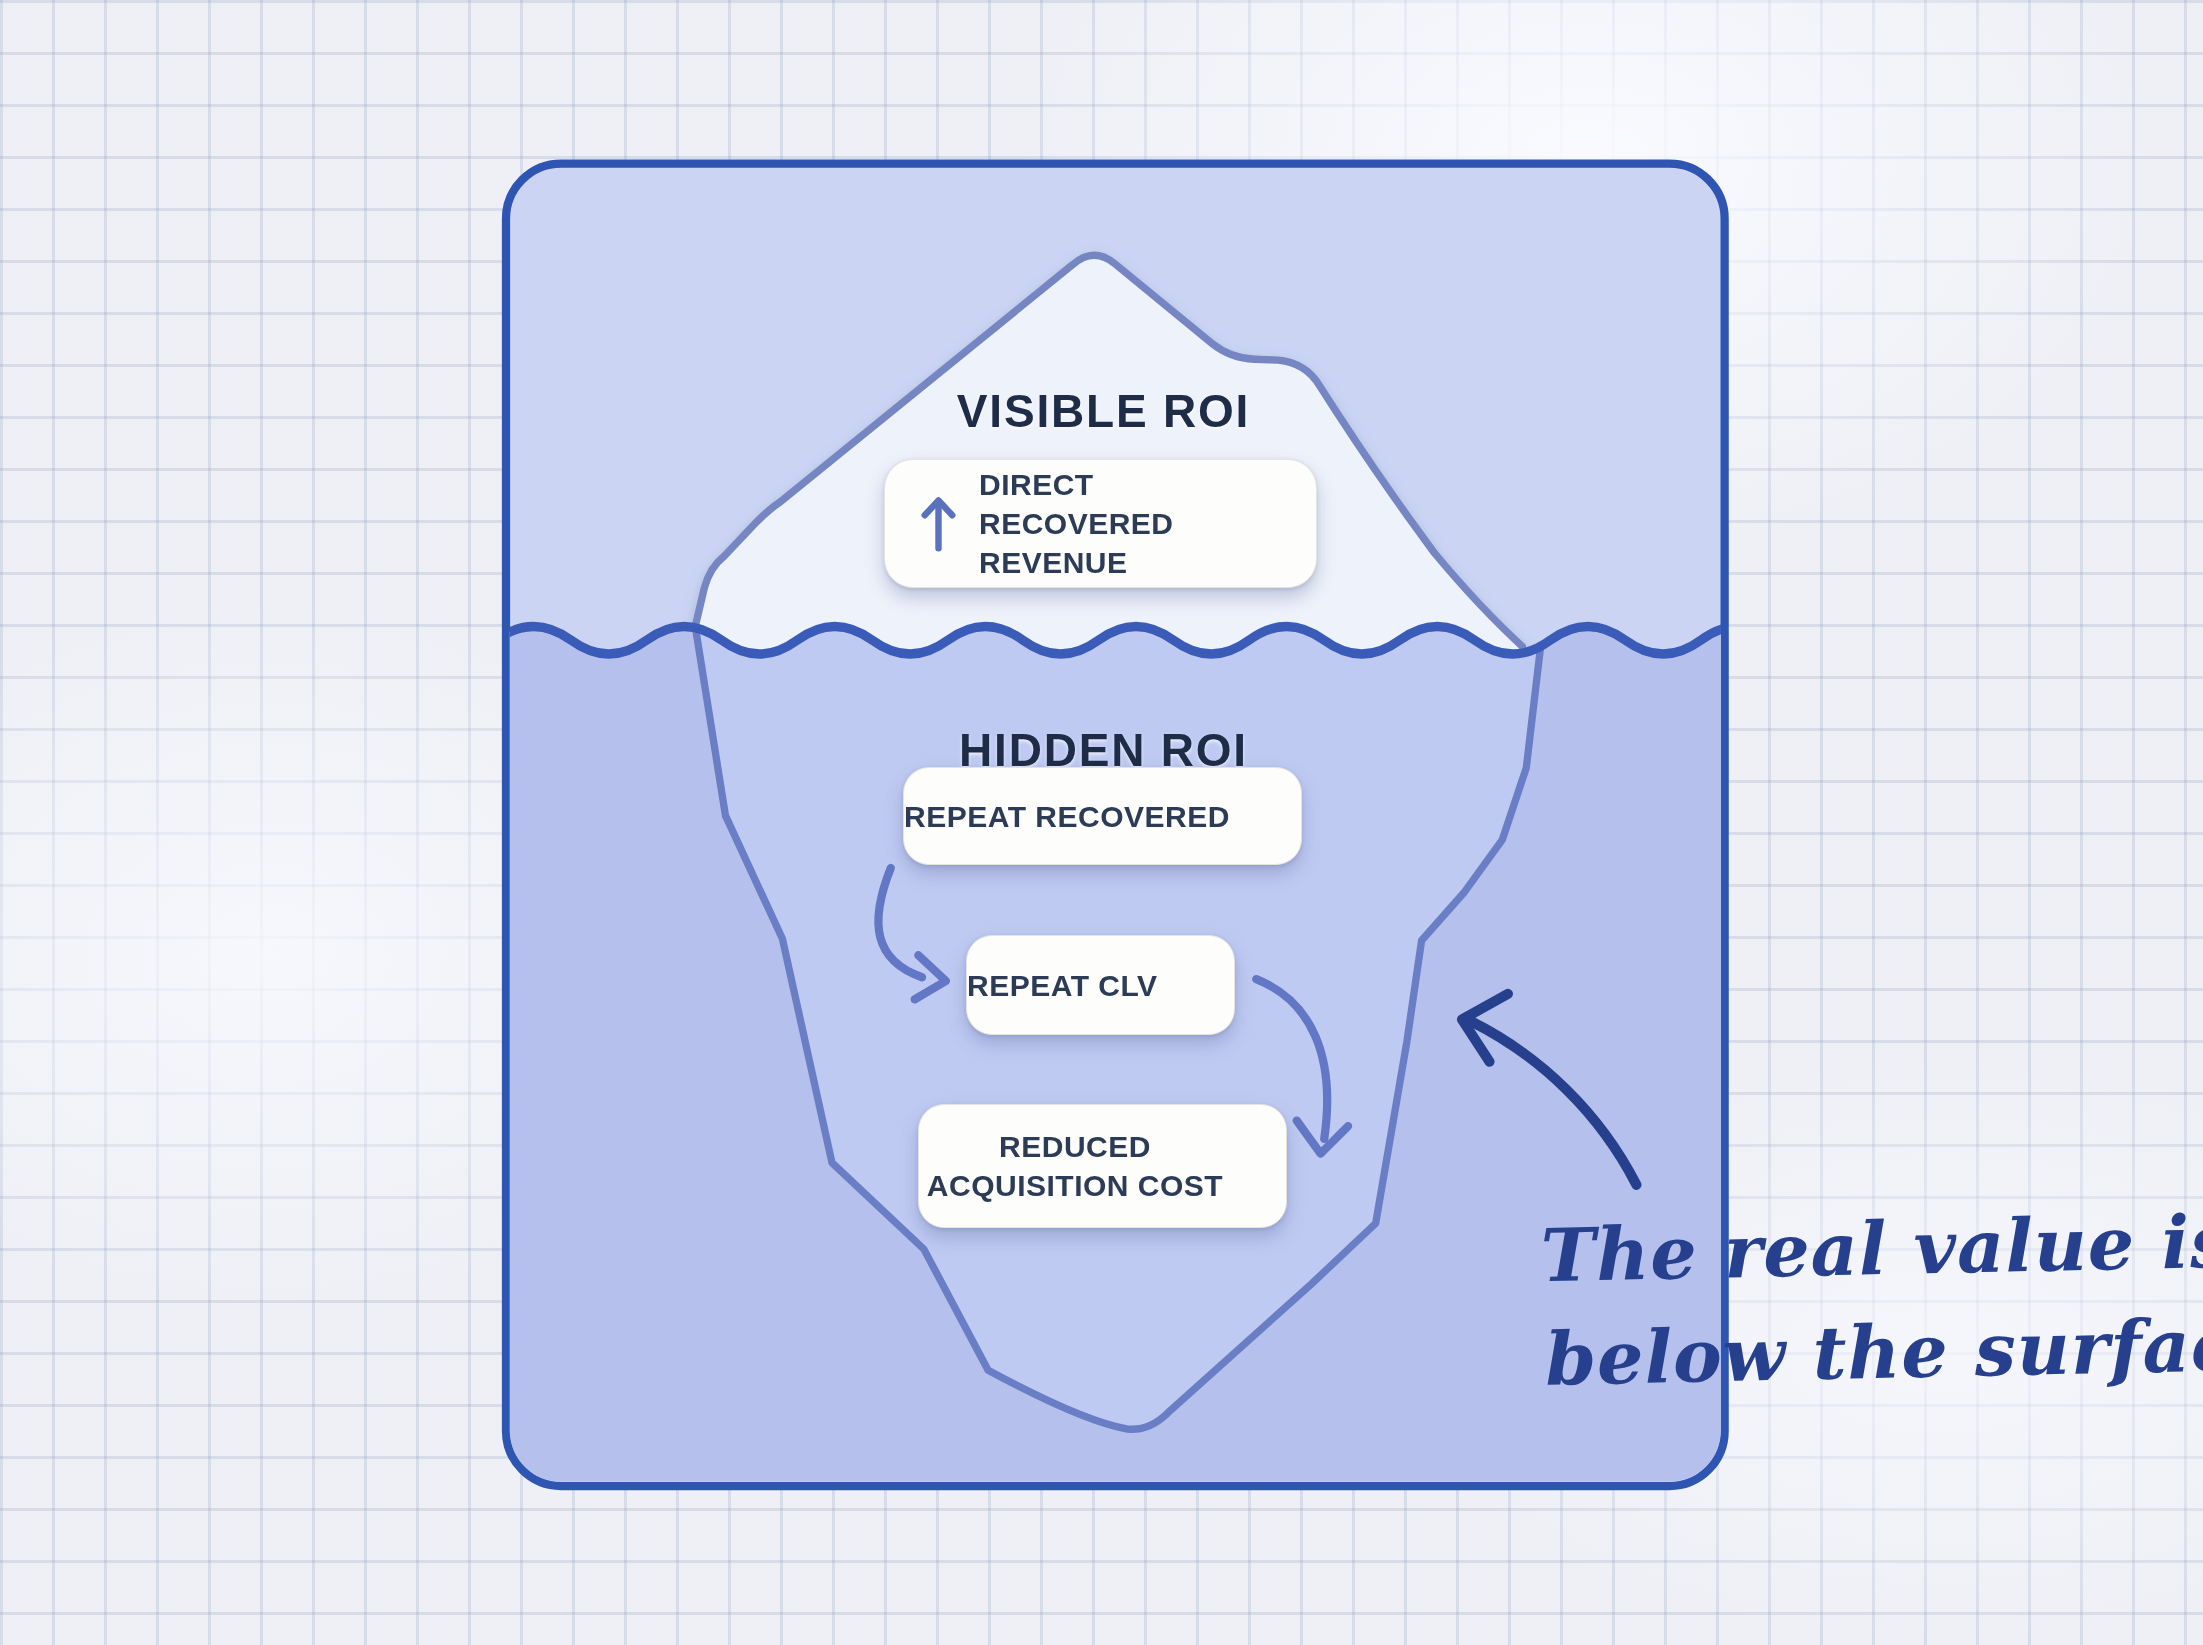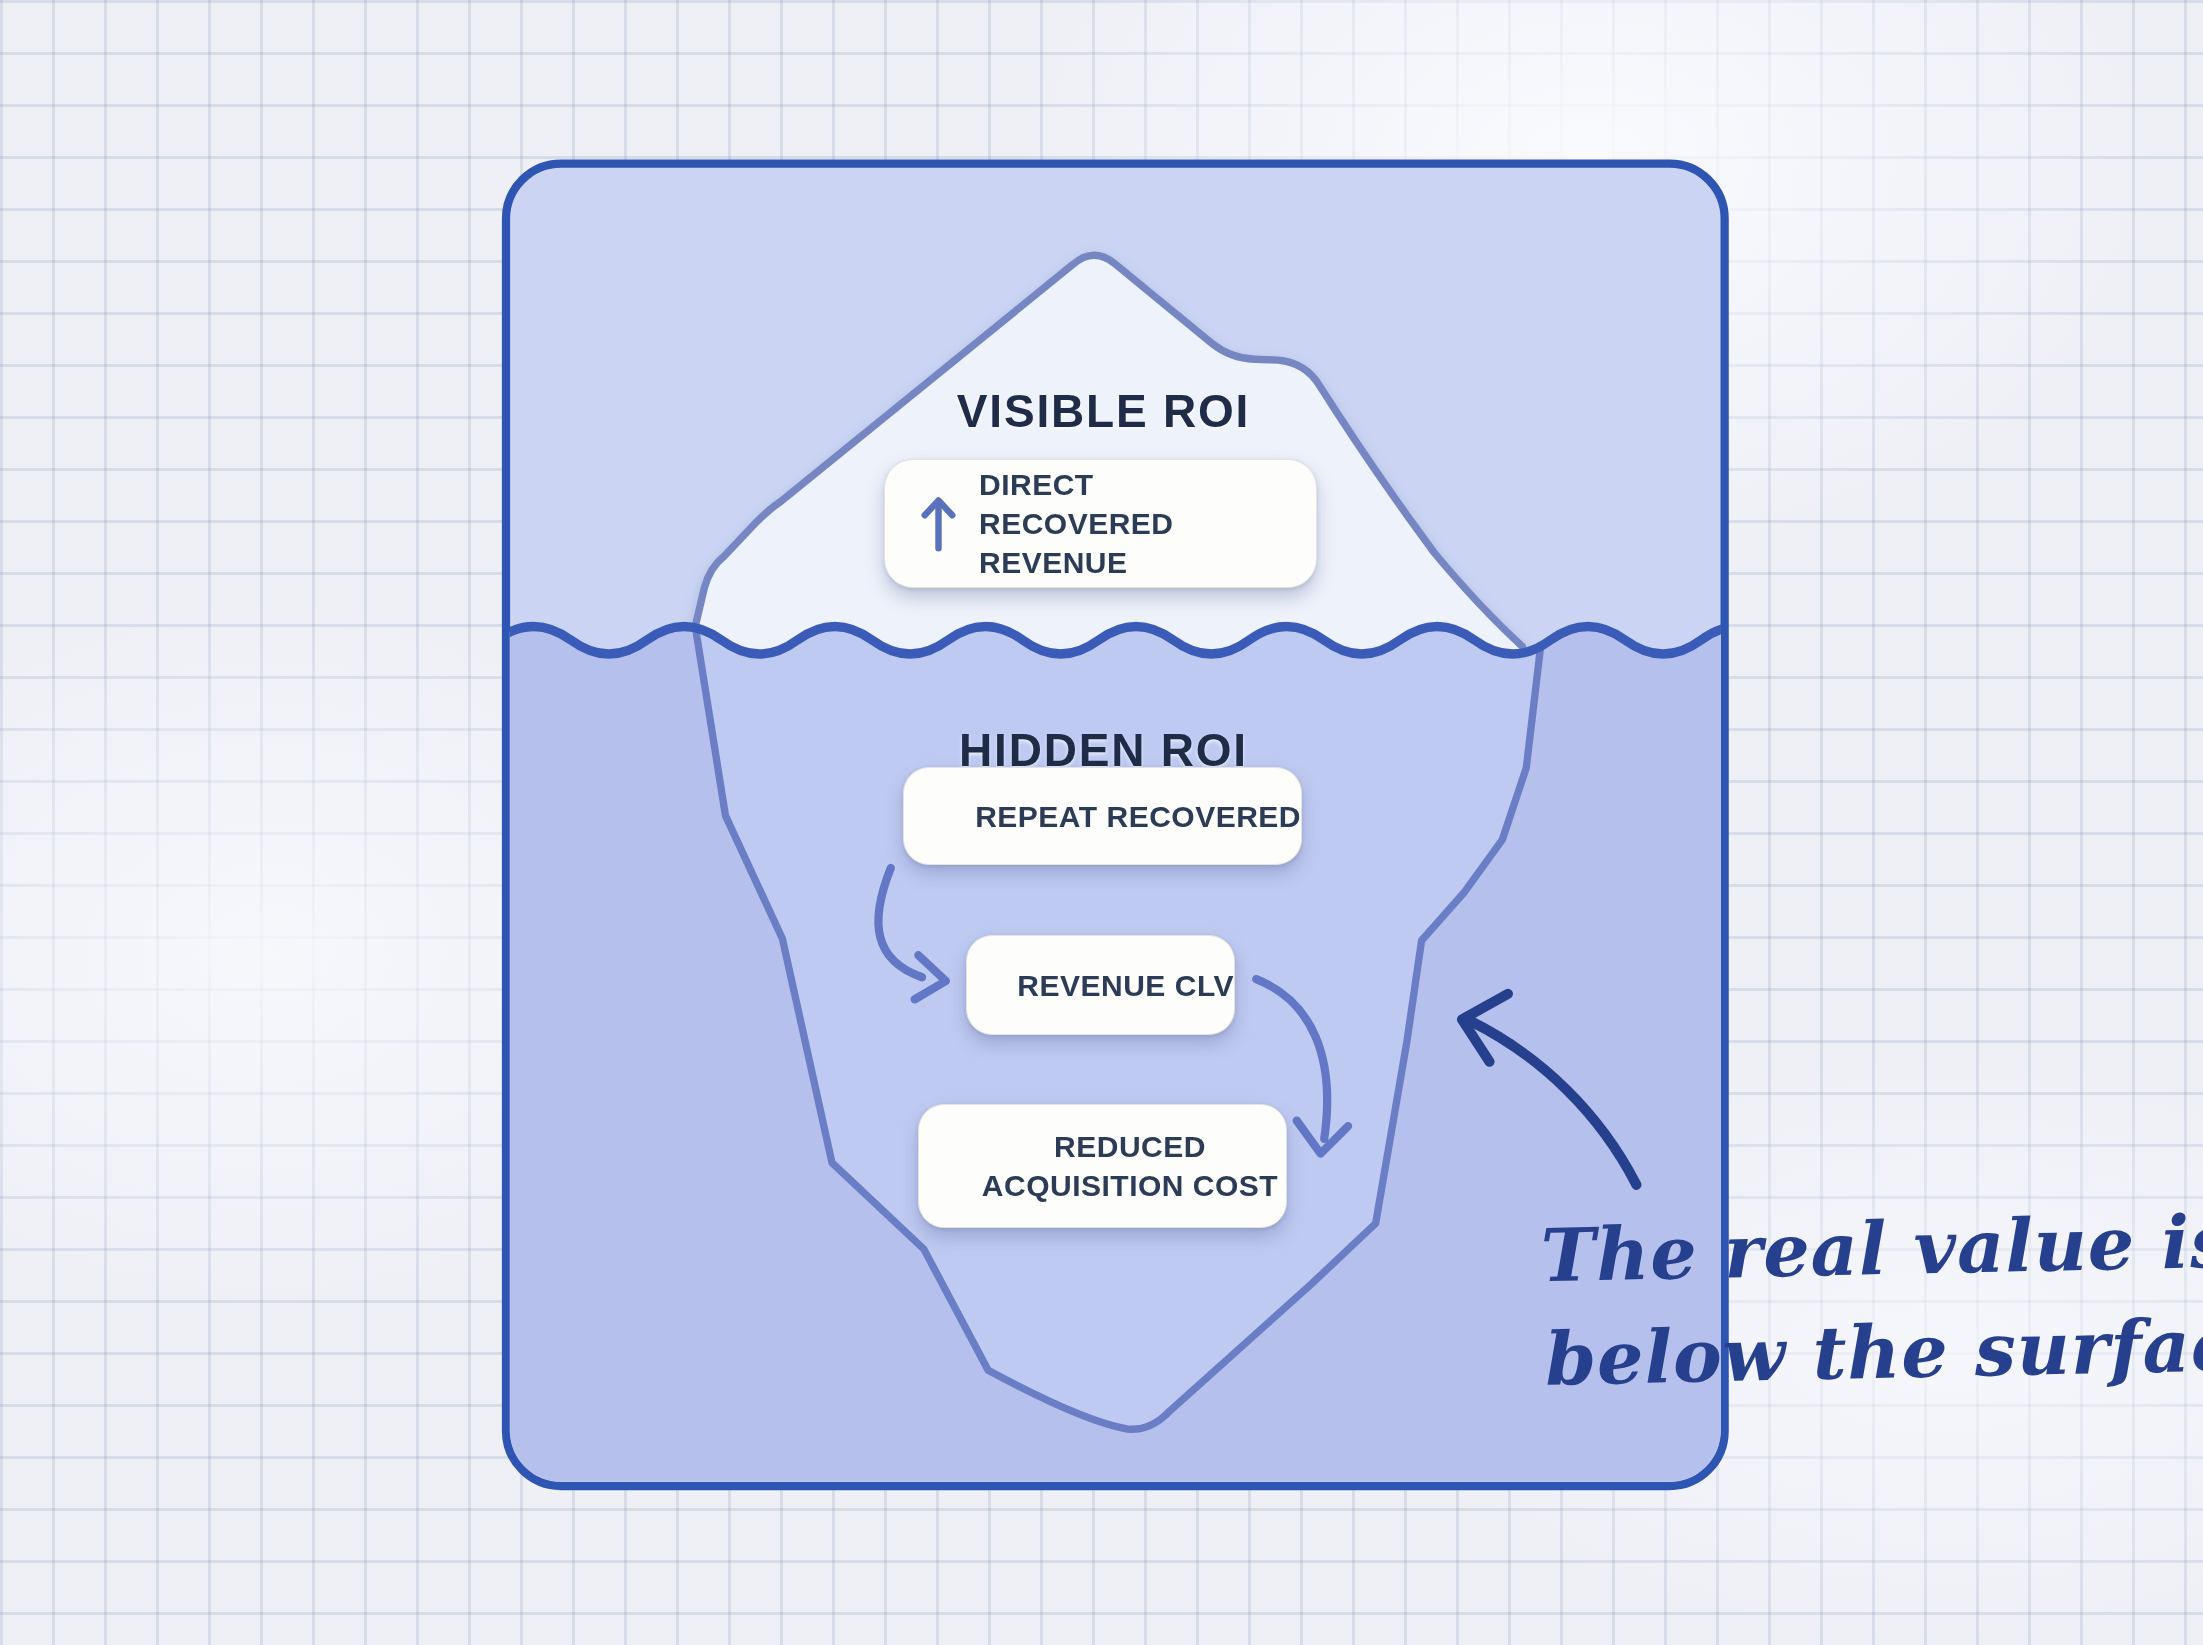--- a/index.html
+++ b/index.html
@@ -21,21 +21,21 @@
   .section-title{
     position:absolute;width:459px;text-align:center;
     font-size:46px;font-weight:700;letter-spacing:1.8px;
     color:#1e2c47;text-shadow:0 1.8px 3.7px rgba(255,255,255,0.7);
     white-space:nowrap;
   }
   .card-box{
     position:absolute;box-sizing:border-box;
     background:#fdfdfb;border:1.8px solid #e4e4e0;border-radius:26px;
     box-shadow:0 9.2px 18.4px rgba(84,100,150,0.30), 0 1.8px 3.7px rgba(84,100,150,0.18);
-    display:flex;align-items:center;justify-content:flex-end;
+    display:flex;align-items:center;justify-content:flex-start;
   }
   .box-label{
     font-size:30px;font-weight:700;color:#2c3b56;
     letter-spacing:0.5px;line-height:1.3;text-align:center;
   }
   .box-label.left{text-align:left;}
   .direct-inner{display:flex;align-items:center;gap:22px;padding:0 27.5px 0 35px;width:100%;box-sizing:border-box;}
   .hand{
     position:absolute;
     font-family:"DejaVu Serif", serif;font-style:italic;font-weight:700;
@@ -113,21 +113,21 @@
       </span>
       <span class="box-label left" style="max-width:331px;">DIRECT RECOVERED REVENUE</span>
     </div>
   </div>
 
   <div class="card-box" style="left:903px;top:767px;width:399px;height:98px;">
     <span class="box-label">REPEAT RECOVERED</span>
   </div>
 
   <div class="card-box" style="left:966px;top:935px;width:269px;height:100px;">
-    <span class="box-label">REVENUE CLV</span>
+    <span class="box-label">REPEAT CLV</span>
   </div>
 
   <div class="card-box" style="left:918px;top:1104px;width:369px;height:124px;">
     <span class="box-label" style="max-width:312px;">REDUCED ACQUISITION COST</span>
   </div>
 
   <div class="hand" style="left:1541px;top:1205px;">The real value is</div>
   <div class="hand" style="left:1545px;top:1308px;">below the surface</div>
 
 </div>

